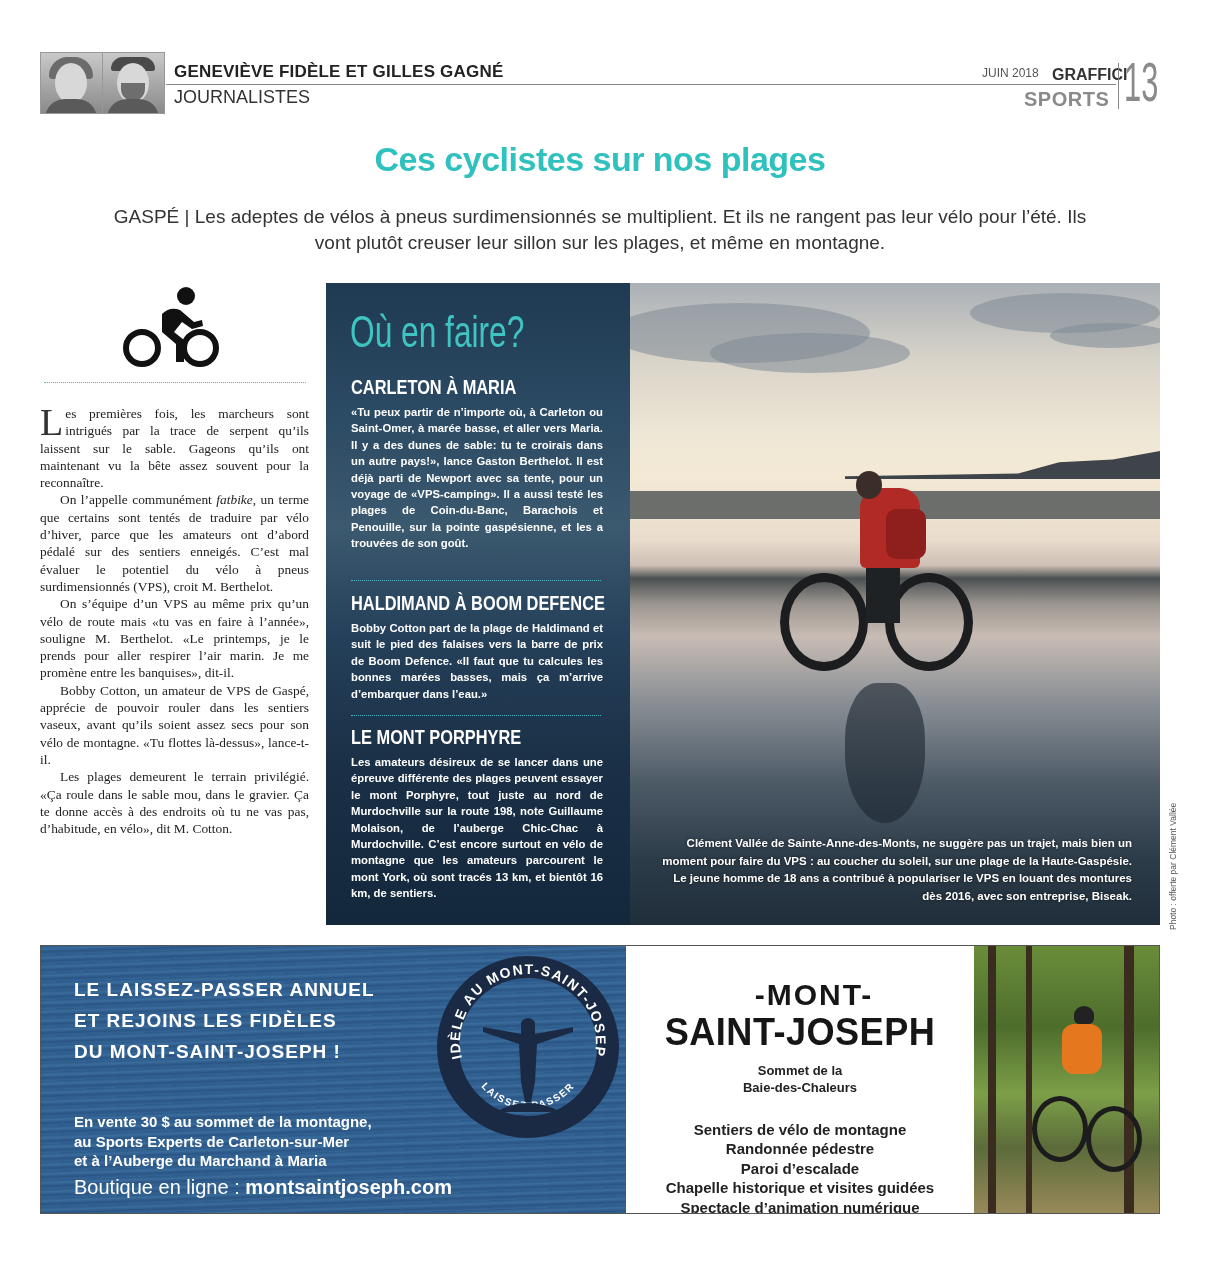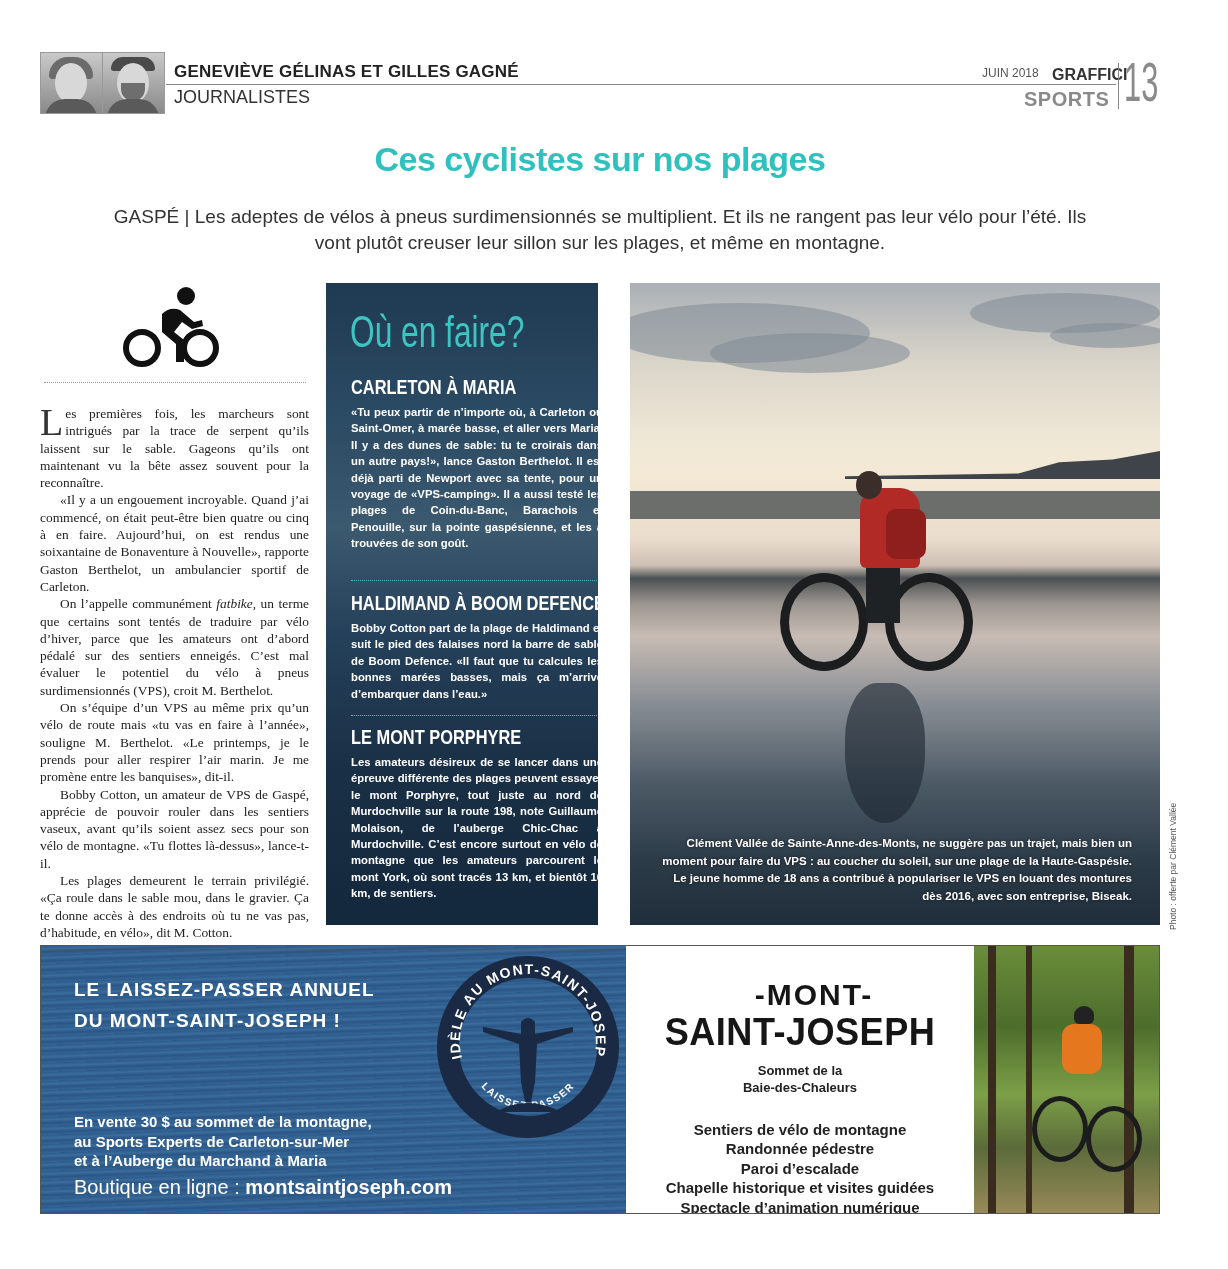--- a/index.html
+++ b/index.html
@@ -30,21 +30,21 @@
 
   
   .bike-icon { position: absolute; left: 122px; top: 286px; width: 100px; height: 84px; }
   .dotted-rule { position: absolute; left: 44px; top: 382px; width: 262px; border-top: 1.5px dotted #5ab6c0; }
   .body-col { position: absolute; left: 40px; top: 405px; width: 269px; font-family: "Liberation Serif", serif; font-size: 13.4px; line-height: 17.3px; color: #222; text-align: justify; }
   .body-col p { margin: 0; text-indent: 20px; }
   .body-col p.first { text-indent: 0; }
   .dropcap { float: left; font-size: 38px; line-height: 30px; margin: 2px 2px 0 0; color: #333; }
 
   
-  .sidebar { position: absolute; left: 326px; top: 283px; width: 272px; height: 642px; background: linear-gradient(180deg, #1f3a52 0%, #2b4a63 20%, #3b596f 38%, #25405a 55%, #1a3046 75%, #14283c 100%); overflow: hidden; }
+  .sidebar { position: absolute; left: 326px; top: 283px; width: 304px; height: 642px; background: linear-gradient(180deg, #1f3a52 0%, #2b4a63 20%, #3b596f 38%, #25405a 55%, #1a3046 75%, #14283c 100%); overflow: hidden; }
   .sidebar-title { position: absolute; left: 24px; top: 24px; font-size: 44px; color: #3fc4c2; font-family: "Liberation Sans Narrow", "Liberation Sans", sans-serif; transform: scaleX(0.72); transform-origin: left top; white-space: nowrap; }
   .sb-section { position: absolute; left: 25px; width: 252px; }
   .sb-heading { font-size: 21px; font-weight: bold; color: #ffffff; transform: scaleX(0.78); transform-origin: left top; white-space: nowrap; margin-bottom: 5px; }
   .sb-text { font-size: 11.3px; line-height: 16.4px; font-weight: bold; color: #ffffff; text-align: justify; }
   .sb-rule { position: absolute; left: 25px; width: 250px; border-top: 1.5px dotted #4fb7c0; }
 
   
   .photo { position: absolute; left: 630px; top: 283px; width: 530px; height: 642px; overflow: hidden;
            background: linear-gradient(180deg, #aab0b6 0%, #d9d4c9 12%, #efe7d6 24%, #f3e9d5 30%, #e9dccc 40%, #cdbfb4 44%, #4b5052 46%, #9c9690 50%, #c8bcb4 55%, #8b9096 65%, #4c5a66 78%, #2c3b48 90%, #1f2e3a 100%); }
   .photo .cloud { position: absolute; background: #7f8a95; border-radius: 50%; opacity: 0.55; }
@@ -87,21 +87,21 @@
   <div class="hair"></div>
     <div class="head"></div>
     <div class="body"></div>
 </div>
 <div class="mug m2">
   <div class="hair"></div>
     <div class="head"></div>
     <div class="beard"></div>
     <div class="body"></div>
 </div>
-<div class="byline-name">GENEVIÈVE GÉLINAS ET GILLES GAGNÉ</div>
+<div class="byline-name">GENEVIÈVE FIDÈLE ET GILLES GAGNÉ</div>
 <div class="header-rule"></div>
 <div class="byline-role">JOURNALISTES</div>
 <div class="header-date">JUIN 2018</div>
 <div class="header-pub">GRAFFICI</div>
 <div class="header-section">SPORTS</div>
 <div class="header-vrule"></div>
 <div class="page-num">13</div>
 
 <h1 class="headline" style="margin:0">Ces cyclistes sur nos plages</h1>
 <div class="deck">GASPÉ | Les adeptes de vélos à pneus surdimensionnés se multiplient. Et ils ne rangent pas leur vélo pour l’été. Ils vont plutôt creuser leur sillon sur les plages, et même en montagne.</div>
@@ -109,37 +109,36 @@
 <svg class="bike-icon" viewBox="0 0 100 84">
   <circle cx="64" cy="10" r="9" fill="#111"></circle>
   <path d="M40 28 Q48 20 58 24 L72 36 L80 34 L81 40 L70 43 L60 36 L52 46 L62 54 L62 76 L54 76 L54 58 L40 46 Z" fill="#111"></path>
   <circle cx="20" cy="62" r="16" fill="none" stroke="#111" stroke-width="6"></circle>
   <circle cx="78" cy="62" r="16" fill="none" stroke="#111" stroke-width="6"></circle>
 </svg>
 <div class="dotted-rule"></div>
 
 <div class="body-col">
   <p class="first"><span class="dropcap">L</span><span>es premières fois, les marcheurs sont intrigués par la trace de serpent qu’ils laissent sur le sable. Gageons qu’ils ont maintenant vu la bête assez souvent pour la reconnaître.</span></p>
-  <p>«Il y a un engouement incroyable. Quand j’ai commencé, on était peut-être bien quatre ou cinq à en faire. Aujourd’hui, on est rendus une soixantaine de Bonaventure à Nouvelle», rapporte Gaston Berthelot, un ambulancier sportif de Carleton.</p>
   <p><span>On l’appelle communément </span><i>fatbike</i><span>, un terme que certains sont tentés de traduire par vélo d’hiver, parce que les amateurs ont d’abord pédalé sur des sentiers enneigés. C’est mal évaluer le potentiel du vélo à pneus surdimensionnés (VPS), croit M. Berthelot.</span></p>
   <p>On s’équipe d’un VPS au même prix qu’un vélo de route mais «tu vas en faire à l’année», souligne M. Berthelot. «Le printemps, je le prends pour aller respirer l’air marin. Je me promène entre les banquises», dit-il.</p>
   <p>Bobby Cotton, un amateur de VPS de Gaspé, apprécie de pouvoir rouler dans les sentiers vaseux, avant qu’ils soient assez secs pour son vélo de montagne. «Tu flottes là-dessus», lance-t-il.</p>
   <p>Les plages demeurent le terrain privilégié. «Ça roule dans le sable mou, dans le gravier. Ça te donne accès à des endroits où tu ne vas pas, d’habitude, en vélo», dit M. Cotton.</p>
 </div>
 
 <div class="sidebar">
   <div class="sidebar-title">Où en faire?</div>
   <div class="sb-section" style="top:92px">
     <div class="sb-heading">CARLETON À MARIA</div>
     <div class="sb-text">«Tu peux partir de n’importe où, à Carleton ou Saint-Omer, à marée basse, et aller vers Maria. Il y a des dunes de sable: tu te croirais dans un autre pays!», lance Gaston Berthelot. Il est déjà parti de Newport avec sa tente, pour un voyage de «VPS-camping». Il a aussi testé les plages de Coin-du-Banc, Barachois et Penouille, sur la pointe gaspésienne, et les a trouvées de son goût.</div>
   </div>
   <div class="sb-rule" style="top:297px"></div>
   <div class="sb-section" style="top:308px">
     <div class="sb-heading">HALDIMAND À BOOM DEFENCE</div>
-    <div class="sb-text">Bobby Cotton part de la plage de Haldimand et suit le pied des falaises nord la barre de sable de Boom Defence. «Il faut que tu calcules les bonnes marées basses, mais ça m’arrive d’embarquer dans l’eau.»</div>
+    <div class="sb-text">Bobby Cotton part de la plage de Haldimand et suit le pied des falaises vers la barre de prix de Boom Defence. «Il faut que tu calcules les bonnes marées basses, mais ça m’arrive d’embarquer dans l’eau.»</div>
   </div>
   <div class="sb-rule" style="top:432px"></div>
   <div class="sb-section" style="top:442px">
     <div class="sb-heading">LE MONT PORPHYRE</div>
     <div class="sb-text">Les amateurs désireux de se lancer dans une épreuve différente des plages peuvent essayer le mont Porphyre, tout juste au nord de Murdochville sur la route 198, note Guillaume Molaison, de l’auberge Chic-Chac à Murdochville. C’est encore surtout en vélo de montagne que les amateurs parcourent le mont York, où sont tracés 13 km, et bientôt 16 km, de sentiers.</div>
   </div>
 </div>
 
 <div class="photo">
   <div class="cloud" style="left:-20px;top:20px;width:260px;height:60px"></div>
@@ -156,20 +155,21 @@
   <div class="bag"></div>
   <div class="rider-head"></div>
   <div class="photo-caption">Clément Vallée de Sainte-Anne-des-Monts, ne suggère pas un trajet, mais bien un moment pour faire du VPS : au coucher du soleil, sur une plage de la Haute-Gaspésie. Le jeune homme de 18 ans a contribué à populariser le VPS en louant des montures dès 2016, avec son entreprise, Biseak.</div>
 </div>
 <div class="photo-credit">Photo : offerte par Clément Vallée</div>
 
 <div class="ad">
   <div class="ad-left">
     <div class="ad-promo">
       <div class="line">LE LAISSEZ-PASSER ANNUEL</div>
+      <div class="line">ET REJOINS LES FIDÈLES</div>
       <div class="line">DU MONT-SAINT-JOSEPH !</div>
     </div>
     <div class="ad-sale">
       <div>En vente 30 $ au sommet de la montagne,</div>
       <div>au Sports Experts de Carleton-sur-Mer</div>
       <div>et à l’Auberge du Marchand à Maria</div>
     </div>
     <div class="ad-shop">
       <span>Boutique en ligne : </span><b>montsaintjoseph.com</b>
     </div>

